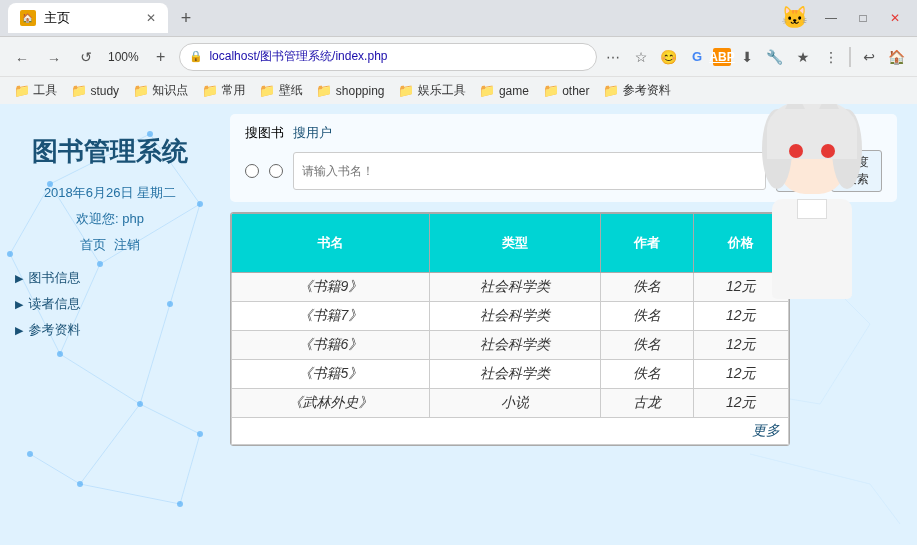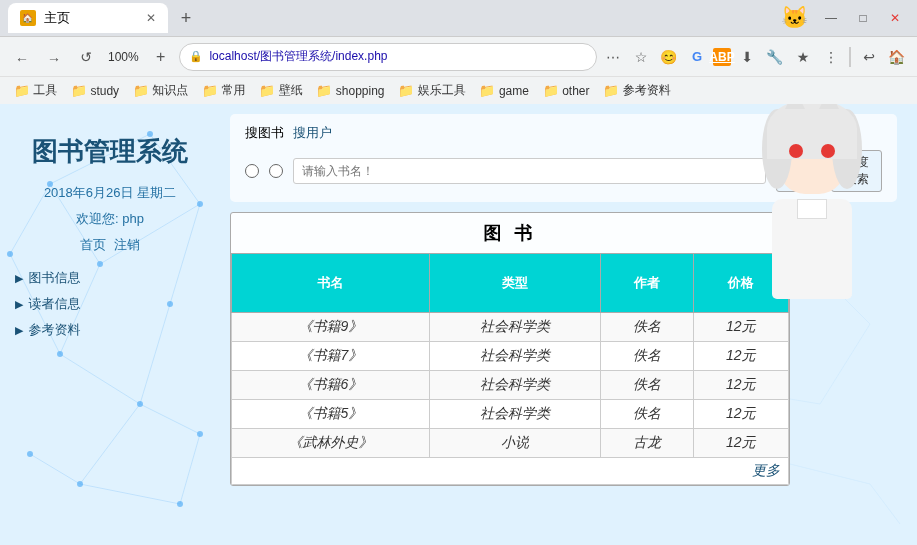--- a/index.html
+++ b/index.html
@@ -43,21 +43,21 @@
     .main-content { flex: 1; position: relative; z-index: 2; padding: 10px 20px 10px 10px; }
 
     
     .search-area { background: rgba(255,255,255,0.7); border-radius: 5px; padding: 10px 15px; margin-bottom: 10px; }
     .search-tabs { display: flex; gap: 9px; margin-bottom: 8px; }
     .search-tab { color: #1a5276; font-size: 13px; cursor: pointer; }
     .search-tab.active { color: #000; }
     .search-row { display: flex; align-items: center; gap: 10px; }
     .radio-option { display: flex; align-items: center; gap: 4px; cursor: pointer; }
     .radio-circle { width: 14px; height: 14px; border: 1px solid #666; border-radius: 50%; background: #fff; }
-    .search-input { width: 100%; height: 26px; border: 1px solid #ccc; border-radius: 3px; padding: 0 8px; font-size: 12px; color: #999; background: #fff; }
+    .search-input { width: 100%; height: 38px; border: 1px solid #ccc; border-radius: 3px; padding: 0 8px; font-size: 12px; color: #999; background: #fff; }
     .search-btns { display: flex; gap: 5px; }
     .search-btn { padding: 3px 10px; background: #e8f4fd; border: 1px solid #aaa; border-radius: 3px; cursor: pointer; font-size: 12px; color: #333; }
 
     
     .table-container { background: rgba(255,255,255,0.9); border: 1px solid #aaa; border-radius: 3px; overflow: hidden; width: 560px; }
     .table-title { text-align: center; font-size: 18px; font-weight: bold; padding: 8px; color: #000; letter-spacing: 4px; }
     table { width: 100%; border-collapse: collapse; }
     table thead tr th { background: #00d4d4; color: #fff; padding: 20px 10px; text-align: center; border: 1px solid #aaa; font-size: 13px; }
     table tbody tr td { padding: 5px 10px; text-align: center; border: 1px solid #ccc; font-size: 14px; color: #333; background: #fff; font-style: italic; }
     table tbody tr:nth-child(odd) td { background: #f9f9f9; }
@@ -250,21 +250,20 @@
         </div>
         <input class="search-input" type="text" placeholder="请输入书名！" style="">
         <div class="search-btns">
           <button class="search-btn">站内搜索</button>
           <button class="search-btn">百度搜索</button>
         </div>
       </div>
     </div>
 
     <div class="table-container">
-      <div class="table-title">图 书</div>
       <table>
         <thead>
           <tr>
             <th>书名</th>
             <th>类型</th>
             <th>作者</th>
             <th>价格</th>
           </tr>
         </thead>
         <tbody id="table-body">

